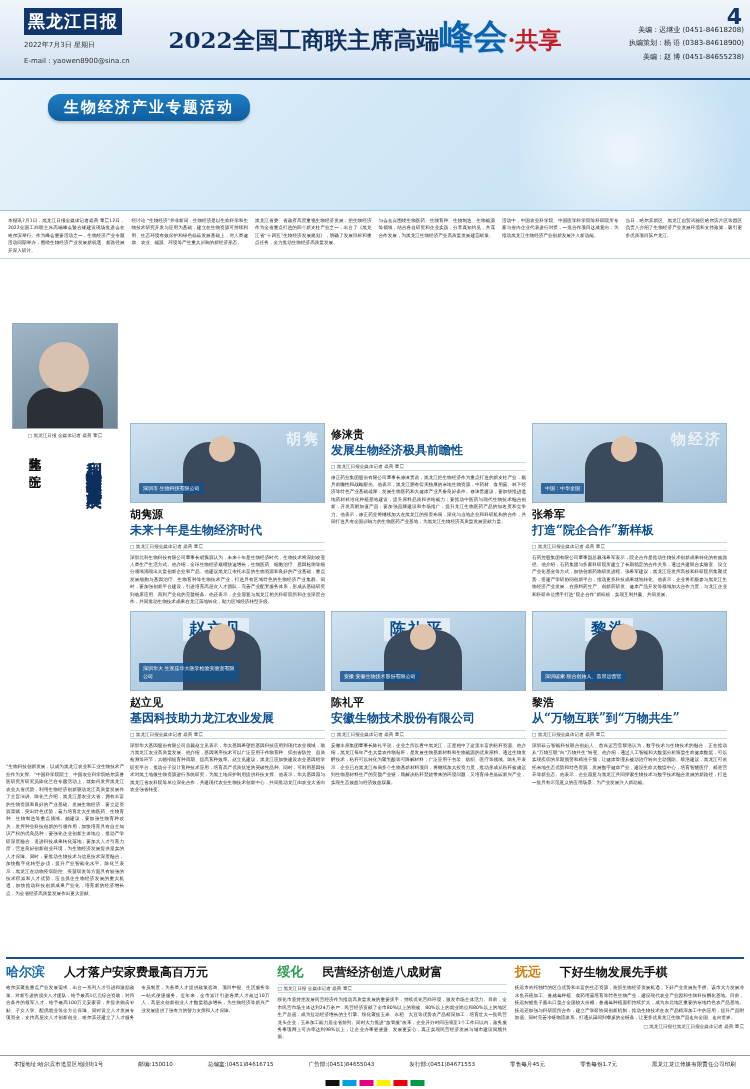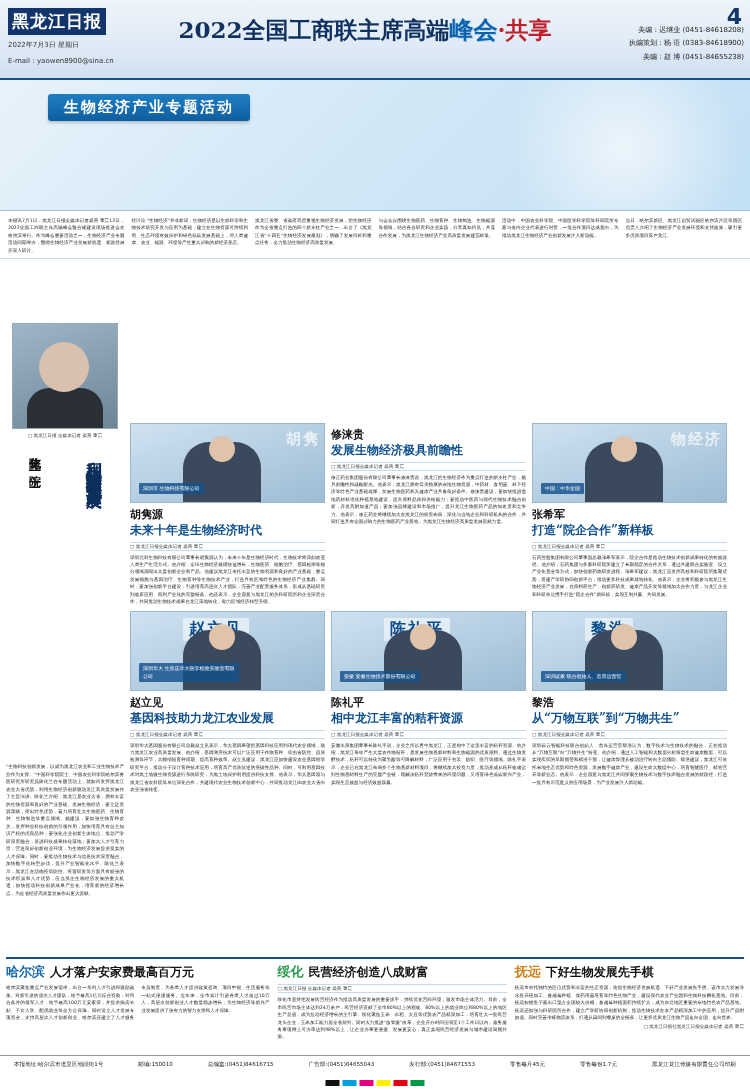--- a/index.html
+++ b/index.html
@@ -13,34 +13,34 @@
   }
   .page{position:relative;width:750px;height:1089px;box-sizing:border-box;}
 
   
   .masthead{
     position:relative;height:78px;
     background:linear-gradient(180deg,#eef5fb 0%,#dfeaf6 60%,#cfe0f0 100%);
     border-bottom:2px solid #1a4f8b;
     overflow:hidden;
   }
-  .mh-left{position:absolute;left:8px;top:8px;width:140px;}
+  .mh-left{position:absolute;left:24px;top:8px;width:140px;}
   .logo{
     font-family:"DejaVu Serif","Liberation Serif",serif;
     font-size:17px;font-weight:bold;color:#12356b;letter-spacing:1px;
     background:#12356b;color:#fff;padding:2px 4px;display:inline-block;
   }
   .mh-left .sub{font-size:7px;color:#333;margin-top:5px;line-height:1.5;}
   .mh-center{position:absolute;left:150px;top:14px;width:430px;text-align:center;}
   .mh-title{
     font-family:"DejaVu Serif","Liberation Serif",serif;
     font-size:23px;font-weight:bold;color:#10305f;white-space:nowrap;
   }
   .mh-title .big{
-    font-size:24px;color:#0b63b0;
+    font-size:34px;color:#0b63b0;
     text-shadow:1px 1px 0 #bcd8ef;
     font-family:"DejaVu Serif","Liberation Serif",serif;
   }
   .mh-title .dot{color:#c0202a;}
   .mh-right{position:absolute;right:6px;top:6px;text-align:right;font-size:7px;line-height:1.9;color:#222;}
   .pagenum{position:absolute;right:8px;top:4px;font-size:22px;font-weight:bold;color:#12356b;}
   .mh-right .lines{margin-top:18px;}
 
   
   .banner{
@@ -50,21 +50,21 @@
     overflow:hidden;
   }
   .banner:after{
     content:"";position:absolute;right:-30px;top:-40px;width:260px;height:220px;
     background:radial-gradient(circle at 40% 50%,rgba(255,255,255,.65),rgba(255,255,255,0) 62%);
   }
   .topic-tag{
     position:absolute;left:48px;top:14px;
     background:linear-gradient(180deg,#1f7ec4,#0f5e9e);
     color:#fff;font-size:15px;font-weight:bold;
-    padding:4px 16px;border-radius:3px;letter-spacing:2px;
+    padding:4px 16px;border-radius:12px;letter-spacing:2px;
     font-family:"DejaVu Serif","Liberation Serif",serif;
     box-shadow:0 2px 3px rgba(0,0,0,.2);
   }
   .banner-title{
     position:absolute;left:150px;top:46px;
     font-family:"DejaVu Serif","Liberation Serif",serif;
     font-size:40px;font-weight:bold;color:#0d2f5c;letter-spacing:3px;
   }
   .banner-title .hl{color:#0a86d4;}
   .banner-title .tide{
@@ -155,21 +155,21 @@
     font-size:16px;font-weight:bold;color:#0b4d8c;background:rgba(255,255,255,.55);
     padding:1px 6px;letter-spacing:2px;
   }
 
   
   .bottom{
     border-top:2px solid #1a4f8b;margin:4px 6px 0 6px;padding-top:4px;
     display:flex;gap:8px;
   }
   .bcol{flex:1;}
-  .bhead{display:flex;align-items:center;gap:5px;margin-bottom:3px;}
+  .bhead{display:flex;align-items:center;gap:19px;margin-bottom:3px;}
   .city{
     font-family:"DejaVu Serif","Liberation Serif",serif;
     font-size:13px;font-weight:bold;color:#1669ad;
   }
   .city.green{color:#2a9a4e;}
   .city.orange{color:#d2801a;}
   .bttl{font-family:"DejaVu Serif","Liberation Serif",serif;font-size:12px;font-weight:bold;color:#111;}
   .bbody{font-size:4.6px;line-height:1.62;text-align:justify;color:#222;column-count:2;column-gap:7px;}
   .bbody.one{column-count:1;}
   .bsign{font-size:4.6px;color:#333;text-align:right;margin-top:3px;}
@@ -289,21 +289,21 @@
 
         <div class="card">
           <div class="photo">
             <div class="nameplate" style="left:52px;top:6px;">陈礼平</div>
             <div class="figure"></div>
             <div class="head"></div>
             <div class="badge">安徽
 安徽生物技术股份有限公司</div>
           </div>
           <div class="p-name">陈礼平</div>
-          <div class="p-title">相中龙江丰富的秸秆资源</div>
+          <div class="p-title">安徽生物技术股份有限公司</div>
           <div class="byline">□ 黑龙江日报全媒体记者 焱普 董晨</div>
           <div class="p-body">安徽丰原集团董事长陈礼平说，企业之所以看中黑龙江，正是相中了这里丰富的秸秆资源。他介绍，黑龙江每年产生大量农作物秸秆，是发展生物基新材料和生物能源的优质原料。通过生物发酵技术，秸秆可以转化为聚乳酸等可降解材料，广泛应用于包装、纺织、医疗等领域。陈礼平表示，企业已在黑龙江布局多个生物基新材料项目，将继续加大投资力度，推动形成从秸秆收储运到生物基材料生产的完整产业链，既解决秸秆焚烧带来的环境问题，又培育绿色低碳新兴产业，实现生态效益与经济效益双赢。</div>
         </div>
 
         <div class="card">
           <div class="photo">
             <div class="nameplate" style="left:52px;top:6px;">黎浩</div>
             <div class="figure"></div>
             <div class="head"></div>
             <div class="badge">深圳碳索

